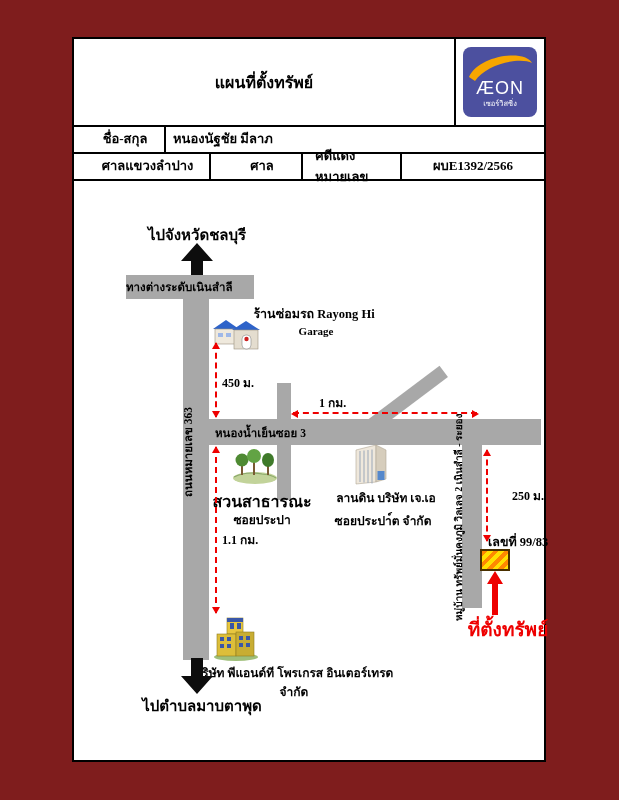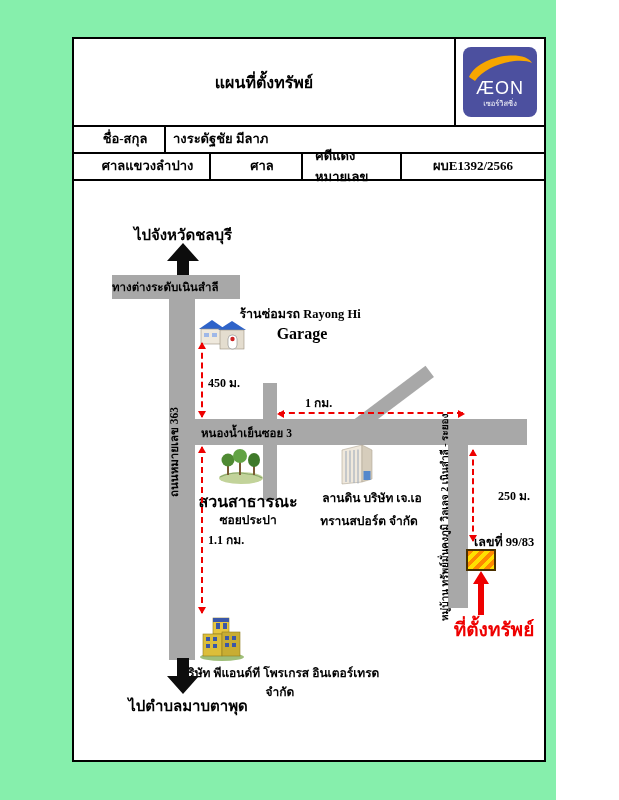--- a/index.html
+++ b/index.html
@@ -1,32 +1,32 @@
 <!DOCTYPE html>
 <html><head>
 <meta charset="utf-8">
 <style>
   html,body{margin:0;padding:0;background:#ffffff;}
-  .canvas{position:relative;width:556px;height:800px;background:#86efac;overflow:hidden;
+  .canvas{position:relative;width:619px;height:800px;background:#7f1d1d;overflow:hidden;
           font-family:"Liberation Serif","DejaVu Serif",serif;color:#000;text-decoration:underline;}
   .page{position:absolute;left:72px;top:37px;width:474px;height:725px;border:2px solid #000;
         box-sizing:border-box;background:#fff;}
   
   .h-title-row{position:absolute;left:0;top:0;width:470px;height:86px;border-bottom:2px solid #000;display:flex;}
   .h-title-cell{flex:1;display:flex;align-items:center;justify-content:center;font-weight:bold;font-size:16px;}
   .h-logo-cell{width:88px;border-left:2px solid #000;display:flex;align-items:center;justify-content:center;text-align:center;}
   .h-row{position:absolute;left:0;width:470px;height:27px;border-bottom:2px solid #000;display:flex;
          font-weight:bold;font-size:13px;}
   .h-row2{top:86px;} .h-row3{top:113px;}
   .hc{display:flex;align-items:center;justify-content:center;box-sizing:border-box;}
   .hc-b{border-right:2px solid #000;padding-left:12px;}
   .hc-name{width:92px;} .hc-court{width:137px;} .hc-case{width:99px;} .hc-grow{flex:1;}
   .hc-left{justify-content:flex-start;padding-left:7px;}
   
-  .map{position:absolute;left:0;top:140px;width:470px;height:583px;}
+  .map{position:absolute;left:14px;top:140px;width:470px;height:583px;}
   .road{position:absolute;background:#a8a8a8;}
   .lbl{position:absolute;font-weight:bold;white-space:nowrap;}
   .center{text-align:center;white-space:normal;}
   .roadlbl{font-size:11.5px;}
   .dist{font-size:12px;}
   .dest{font-size:15px;}
   .rot{transform:rotate(-90deg);text-align:center;}
   
   .dv{position:absolute;width:0;border-left:2px dashed #ee0000;}
   .dv::before{content:"";position:absolute;left:-5px;top:-1px;border:4px solid transparent;
@@ -58,21 +58,21 @@
           <rect x="0" y="0" width="74" height="70" rx="8" fill="#4c509f"></rect>
           <path d="M6,30 C16,8 62,2 69,16 C58,10 24,16 12,34 Z" fill="#f7a600"></path>
           <text x="37" y="47" text-anchor="middle" font-size="18" fill="#ffffff" font-family="'Liberation Sans',sans-serif" letter-spacing="1">ÆON</text>
           <text x="37" y="59" text-anchor="middle" font-size="7.5" fill="#ffffff">เซอร์วิสซิ่ง</text>
         </svg>
       </div>
     </div>
 
     <div class="h-row h-row2">
       <div class="hc hc-b hc-name">ชื่อ-สกุล</div>
-      <div class="hc hc-grow hc-left">างระดัฐชัย มีลาภ</div>
+      <div class="hc hc-grow hc-left">หนองนัฐชัย มีลาภ</div>
     </div>
 
     <div class="h-row h-row3">
       <div class="hc hc-b hc-court">ศาลแขวงลำปาง</div>
       <div class="hc hc-b hc-name">ศาล</div>
       <div class="hc hc-b hc-case">คดีแดงหมายเลข</div>
       <div class="hc hc-grow">ผบE1392/2566</div>
     </div>
 
     <div class="map">
@@ -99,21 +99,21 @@
         <polygon points="1,16 14,7 27,16" fill="#2e63c9"></polygon>
         <rect x="3" y="16" width="22" height="15" fill="#efe9dd" stroke="#9a917f" stroke-width="0.6"></rect>
         <polygon points="20,17 34,8 48,17" fill="#2e63c9"></polygon>
         <rect x="22" y="17" width="24" height="19" fill="#e4ddcf" stroke="#9a917f" stroke-width="0.6"></rect>
         <rect x="30" y="22" width="9" height="14" rx="4" fill="#ffffff" stroke="#888" stroke-width="0.6"></rect>
         <circle cx="34.5" cy="26" r="2.2" fill="#cc2222"></circle>
         <rect x="6" y="20" width="5" height="4" fill="#9fb8e8"></rect>
         <rect x="14" y="20" width="5" height="4" fill="#9fb8e8"></rect>
       </svg>
       <div class="lbl center" style="left:156px;top:125px;width:140px;font-size:12.5px;">ร้านซ่อมรถ Rayong Hi</div>
-      <div class="lbl center" style="left:158px;top:146px;width:140px;font-size:16px;">Garage</div>
+      <div class="lbl center" style="left:158px;top:146px;width:140px;font-size:11px;">Garage</div>
 
       <div class="dv" style="left:127px;top:164px;height:74px;"></div>
       <div class="lbl dist" style="left:134px;top:194px;">450 ม.</div>
 
       <div class="dh" style="left:205px;top:233px;width:184px;"></div>
       <div class="lbl dist" style="left:231px;top:214px;">1 กม.</div>
 
       <svg class="icon" style="left:144px;top:268px;" width="46" height="38" viewBox="0 0 46 38">
         <ellipse cx="23" cy="31" rx="22" ry="6" fill="#c2d39a"></ellipse>
         <path d="M2,30 Q14,24 30,27 Q40,28 44,31" stroke="#8aa86a" stroke-width="1.2" fill="none"></path>
@@ -132,21 +132,21 @@
         <polygon points="27,4 37,9 37,38 27,41" fill="#d6cdbc" stroke="#b0a694" stroke-width="0.6"></polygon>
         <g stroke="#9aa7b8" stroke-width="1">
           <line x1="11" y1="10" x2="11" y2="41"></line>
           <line x1="15" y1="9.5" x2="15" y2="41.5"></line>
           <line x1="19" y1="9" x2="19" y2="42"></line>
           <line x1="23" y1="8.5" x2="23" y2="42.5"></line>
         </g>
         <rect x="28.5" y="30" width="7" height="9" fill="#5588cc"></rect>
       </svg>
       <div class="lbl center" style="left:228px;top:309px;width:140px;font-size:12px;">ลานดิน บริษัท เจ.เอ</div>
-      <div class="lbl center" style="left:225px;top:332px;width:140px;font-size:12px;">ทรานสปอร์ต จำกัด</div>
+      <div class="lbl center" style="left:225px;top:332px;width:140px;font-size:12px;">ซอยประปา์ต จำกัด</div>
 
       <div class="dv" style="left:127px;top:268px;height:166px;"></div>
       <div class="lbl dist" style="left:134px;top:351px;">1.1 กม.</div>
 
       <div class="dv" style="left:398px;top:271px;height:91px;"></div>
       <div class="lbl dist" style="left:424px;top:307px;">250 ม.</div>
 
       <div class="lbl houseno" style="left:400px;top:353px;">เลขที่ 99/83</div>
       <div class="marker"></div>
       <svg class="icon" style="left:399px;top:392px;" width="16" height="44" viewBox="0 0 16 44">

